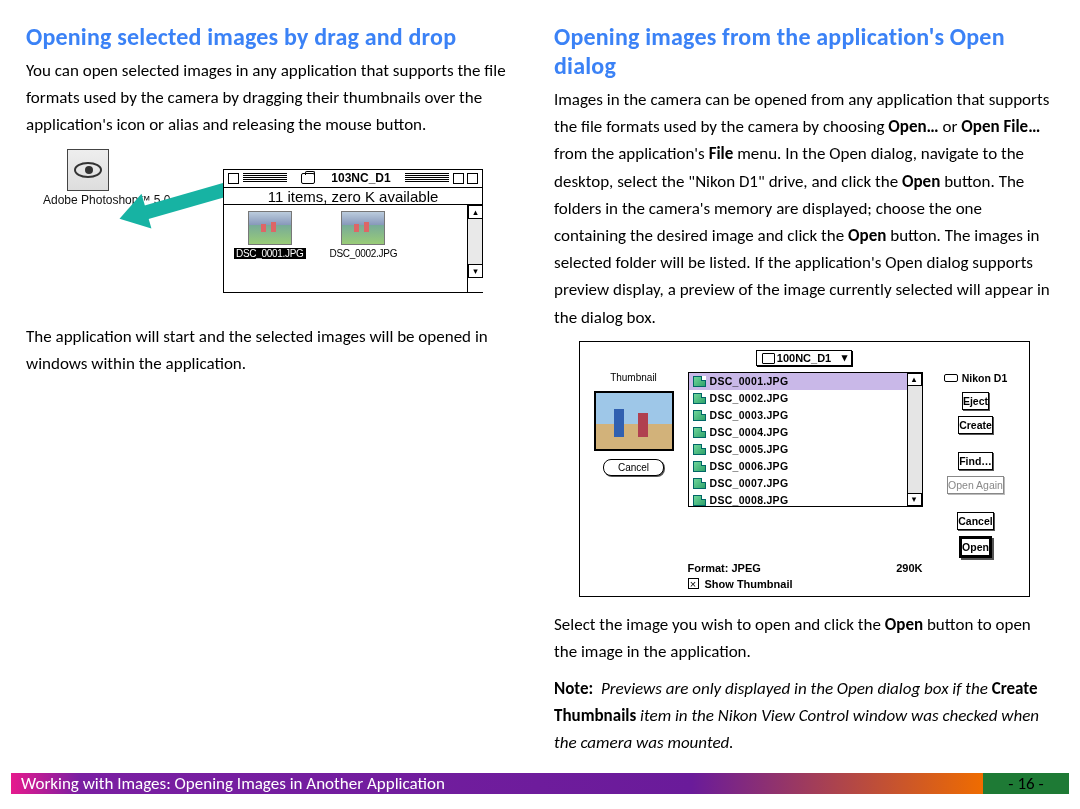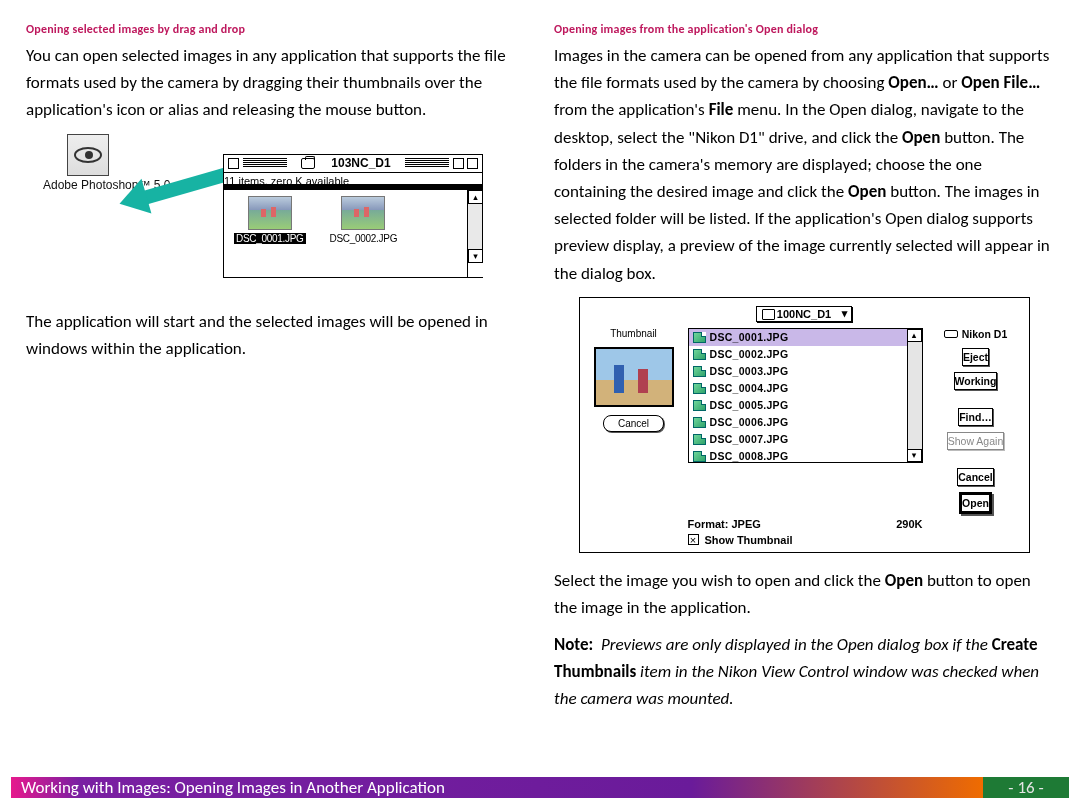--- a/index.html
+++ b/index.html
@@ -1,20 +1,20 @@
 <!DOCTYPE html>
 <html><head>
 <meta charset="utf-8">
 <style>
   * { box-sizing: border-box; margin: 0; padding: 0; }
   html, body { width: 1080px; height: 809px; font-family: "Gill Sans", "Gill Sans MT", Calibri, sans-serif; color: #000; background: #fff; }
   .page { width: 1080px; height: 809px; position: relative; padding: 22px 26px 0 26px; }
   .cols { display: flex; gap: 28px; }
   .col { flex: 1 1 0; }
-  h2 { color: #be185d; font-weight: 700; font-size: 12px; margin-bottom: 6px; letter-spacing: .2px; }
+  h2 { color: #3b82f6; font-weight: 700; font-size: 24px; margin-bottom: 6px; letter-spacing: .2px; }
   p { font-size: 17px; line-height: 1.6; margin-bottom: 10px; }
   b { font-weight: 700; }
   i { font-style: italic; }
 
   
   .fig1 { position: relative; width: 410px; height: 160px; margin: 8px auto 14px auto; }
   .ps-icon { position: absolute; left: -4px; top: 0; width: 42px; height: 42px; border: 1px solid #444; background: linear-gradient(#eee,#ddd); display:flex; align-items:center; justify-content:center; }
   .ps-eye { width: 28px; height: 16px; border: 2px solid #333; border-radius: 50%; position: relative; }
   .ps-eye::after { content:""; position:absolute; width:8px; height:8px; background:#333; border-radius:50%; top:2px; left:9px; }
   .ps-label { position:absolute; left:-28px; top:44px; font: 12px "Helvetica", sans-serif; color:#111; white-space:nowrap; }
@@ -24,21 +24,21 @@
   .finder { position:absolute; left:152px; top:20px; width:260px; height:124px; border:1px solid #000; background:#fff; font:12px "Geneva","Helvetica",sans-serif; }
   .finder-titlebar { height:18px; border-bottom:1px solid #000; display:flex; align-items:center; justify-content:space-between; padding:0 4px; background:repeating-linear-gradient(90deg,#000 0,#000 0,#fff 0,#fff 0); }
   .titlebar-stripes { background: repeating-linear-gradient(0deg,#fff,#fff 1px,#000 1px,#000 2px); width:44px; height:10px; }
   .titlebar-center { display:flex; align-items:center; gap:16px; }
   .titlebar-close { width:11px; height:11px; border:1px solid #000; }
   .titlebar-right { display:flex; gap:3px; }
   .titlebar-btn { width:11px; height:11px; border:1px solid #000; }
   .volume-ic { width:14px; height:11px; border:1px solid #000; border-radius:2px; position:relative; }
   .volume-ic::before { content:""; position:absolute; left:3px; top:-3px; width:8px; height:3px; border:1px solid #000; border-bottom:none; border-radius:2px 2px 0 0; }
   .titlebar-title { font-weight:700; font-size:12px; }
-  .finder-status { height:17px; border-bottom:6px solid #000000; font-size:11px; line-height:17px; }
+  .finder-status { height:17px; border-bottom:1px solid #000000; text-align:center; font-size:15px; line-height:17px; }
   .finder-body { position:relative; height:calc(100% - 35px); padding:6px 18px 4px 10px; display:flex; gap:24px; }
   .scroll-right { position:absolute; right:0; top:0; width:15px; height:100%; border-left:1px solid #000; background:#e9e9e9; }
   .scroll-arrow-up, .scroll-arrow-down { position:absolute; left:0; width:15px; height:14px; border:1px solid #000; background:#fff; display:flex; align-items:center; justify-content:center; font-size:9px; }
   .scroll-arrow-up { top:0; } .scroll-arrow-down { bottom:14px; }
   .scroll-right::after { content:""; position:absolute; bottom:0; left:0; width:15px; height:14px; border-top:1px solid #000; background:#fff; }
   .file { display:flex; flex-direction:column; align-items:center; gap:3px; }
   .thumb { width:44px; height:34px; border:1px solid #777; background:linear-gradient(#bcd, #89b 40%, #7a9 40%, #9c7); position:relative; }
   .thumb::after { content:""; position:absolute; left:22px; top:10px; width:5px; height:10px; background:#d66; }
   .thumb::before { content:""; position:absolute; left:12px; top:12px; width:5px; height:8px; background:#d66; }
   .filename { font-size:10px; letter-spacing:-.3px; }
@@ -74,24 +74,24 @@
   .rbtn.dim { color:#888; border-color:#888; box-shadow:1px 1px 0 #bbb; font-weight:400; }
   .rbtn.bold { box-shadow:0 0 0 2px #000, 2px 2px 0 2px #555; margin-top:2px; }
   .vgap { height:6px; }
   .dlg-bottom { display:flex; gap:26px; align-items:center; margin-top:6px; padding-left:98px; }
   .fmt-label { font-weight:700; }
   .fmt-size { font-weight:700; margin-left:auto; margin-right:96px; }
   .dlg-check { padding-left:98px; margin-top:4px; display:flex; align-items:center; gap:6px; }
   .chk { width:11px; height:11px; border:1px solid #000; display:flex; align-items:center; justify-content:center; font-size:11px; line-height:10px; }
 
   
-  .footer { position:absolute; left:11px; right:11px; bottom:11px; height:30px; display:flex; align-items:flex-end; }
+  .footer { position:absolute; left:11px; right:11px; bottom:11px; height:30px; display:flex; align-items:center; }
   .footer-left { flex:1; background:linear-gradient(90deg,#e61a8d 0,#7a1fa2 7%, #6a1b9a 70%, #ef6c00 100%); color:#fff; font-size:17px; display:flex; align-items:center; padding-left:10px; position:relative; }
   .footer-left::before { content:""; position:absolute; left:-2px; top:-2px; right:-2px; bottom:-2px; outline:2px solid rgba(255,255,255,0.0); }
-  .footer-page { width:86px; background:#1e7a35; color:#e5e5e5; display:flex; align-items:center; justify-content:center; font-size:17px; }
+  .footer-page { width:86px; background:#1e7a35; color:#000000; display:flex; align-items:center; justify-content:center; font-size:17px; }
 </style>
 </head>
 <body>
 
 <div class="page">
   <div class="cols">
 
     <div class="col">
       <h2>Opening selected images by drag and drop</h2>
       <p>You can open selected images in any application that supports the file formats used by the camera by dragging their thumbnails over the application's icon or alias and releasing the mouse button.</p>
@@ -198,24 +198,24 @@
                 <div class="fl-arrow-up">▴</div>
                 <div class="fl-arrow-down">▾</div>
               </div>
             </div>
             <div class="right-col">
               <div class="drive-lbl">
                   <div class="drive-ic"></div>
                   <span>Nikon D1</span>
                 </div>
               <div class="rbtn">Eject</div>
-              <div class="rbtn">Working</div>
+              <div class="rbtn">Create</div>
               <div class="vgap"></div>
               <div class="rbtn">Find…</div>
-              <div class="rbtn dim">Show Again</div>
+              <div class="rbtn dim">Open Again</div>
               <div class="vgap"></div>
               <div class="rbtn">Cancel</div>
               <div class="rbtn bold">Open</div>
             </div>
           </div>
           <div class="dlg-bottom">
             <span class="fmt-label">Format:  JPEG</span>
             <span class="fmt-size">290K</span>
           </div>
           <div class="dlg-check">

